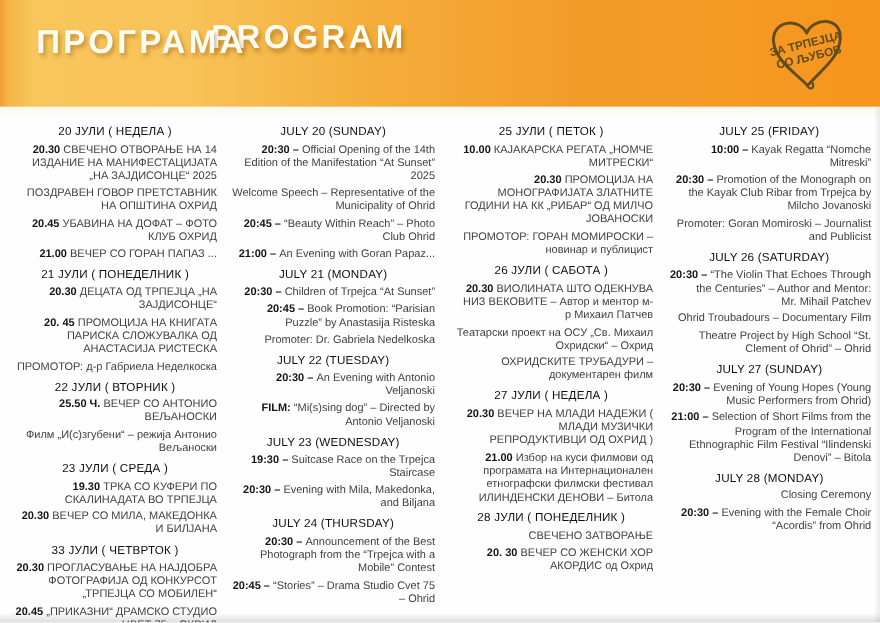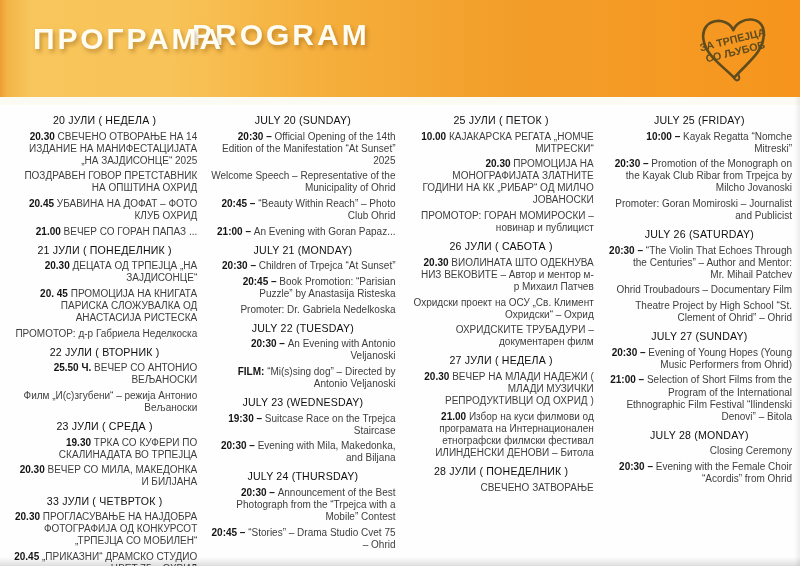--- a/index.html
+++ b/index.html
@@ -119,27 +119,28 @@
         <p class="item"><b>20:30 – </b>Announcement of the Best Photograph from the “Trpejca with a Mobile” Contest</p>
         <p class="item"><b>20:45 – </b>“Stories” – Drama Studio Cvet 75 – Ohrid</p>
       </div>
     <div class="col">
         <div class="heading">25 ЈУЛИ ( ПЕТОК )</div>
         <p class="item"><b>10.00 </b>КАЈАКАРСКА РЕГАТА „НОМЧЕ МИТРЕСКИ“</p>
         <p class="item"><b>20.30 </b>ПРОМОЦИЈА НА МОНОГРАФИЈАТА ЗЛАТНИТЕ ГОДИНИ НА КК „РИБАР“ ОД МИЛЧО ЈОВАНОСКИ</p>
         <p class="item">ПРОМОТОР: ГОРАН МОМИРОСКИ – новинар и публицист</p>
         <div class="heading">26 ЈУЛИ ( САБОТА )</div>
         <p class="item"><b>20.30 </b>ВИОЛИНАТА ШТО ОДЕКНУВА НИЗ ВЕКОВИТЕ – Автор и ментор м-р Михаил Патчев</p>
-        <p class="item">Охридски проект на ОСУ „Св. Климент Охридски“ – Охрид</p>
+        <p class="item">Театарски проект на ОСУ „Св. Михаил Охридски“ – Охрид</p>
         <p class="item">ОХРИДСКИТЕ ТРУБАДУРИ – документарен филм</p>
         <div class="heading">27 ЈУЛИ ( НЕДЕЛА )</div>
         <p class="item"><b>20.30 </b>ВЕЧЕР НА МЛАДИ НАДЕЖИ ( МЛАДИ МУЗИЧКИ РЕПРОДУКТИВЦИ ОД ОХРИД )</p>
         <p class="item"><b>21.00 </b>Избор на куси филмови од програмата на Интернационален етнографски филмски фестивал ИЛИНДЕНСКИ ДЕНОВИ – Битола</p>
         <div class="heading">28 ЈУЛИ ( ПОНЕДЕЛНИК )</div>
         <p class="item center">СВЕЧЕНО ЗАТВОРАЊЕ</p>
+        <p class="item"><b>20. 30 </b>ВЕЧЕР СО ЖЕНСКИ ХОР АКОРДИС од Охрид</p>
       </div>
     <div class="col">
         <div class="heading">JULY 25 (FRIDAY)</div>
         <p class="item"><b>10:00 – </b>Kayak Regatta “Nomche Mitreski”</p>
         <p class="item"><b>20:30 – </b>Promotion of the Monograph on the Kayak Club Ribar from Trpejca by Milcho Jovanoski</p>
         <p class="item">Promoter: Goran Momiroski – Journalist and Publicist</p>
         <div class="heading">JULY 26 (SATURDAY)</div>
         <p class="item"><b>20:30 – </b>“The Violin That Echoes Through the Centuries” – Author and Mentor: Mr. Mihail Patchev</p>
         <p class="item">Ohrid Troubadours – Documentary Film</p>
         <p class="item">Theatre Project by High School “St. Clement of Ohrid” – Ohrid</p>

